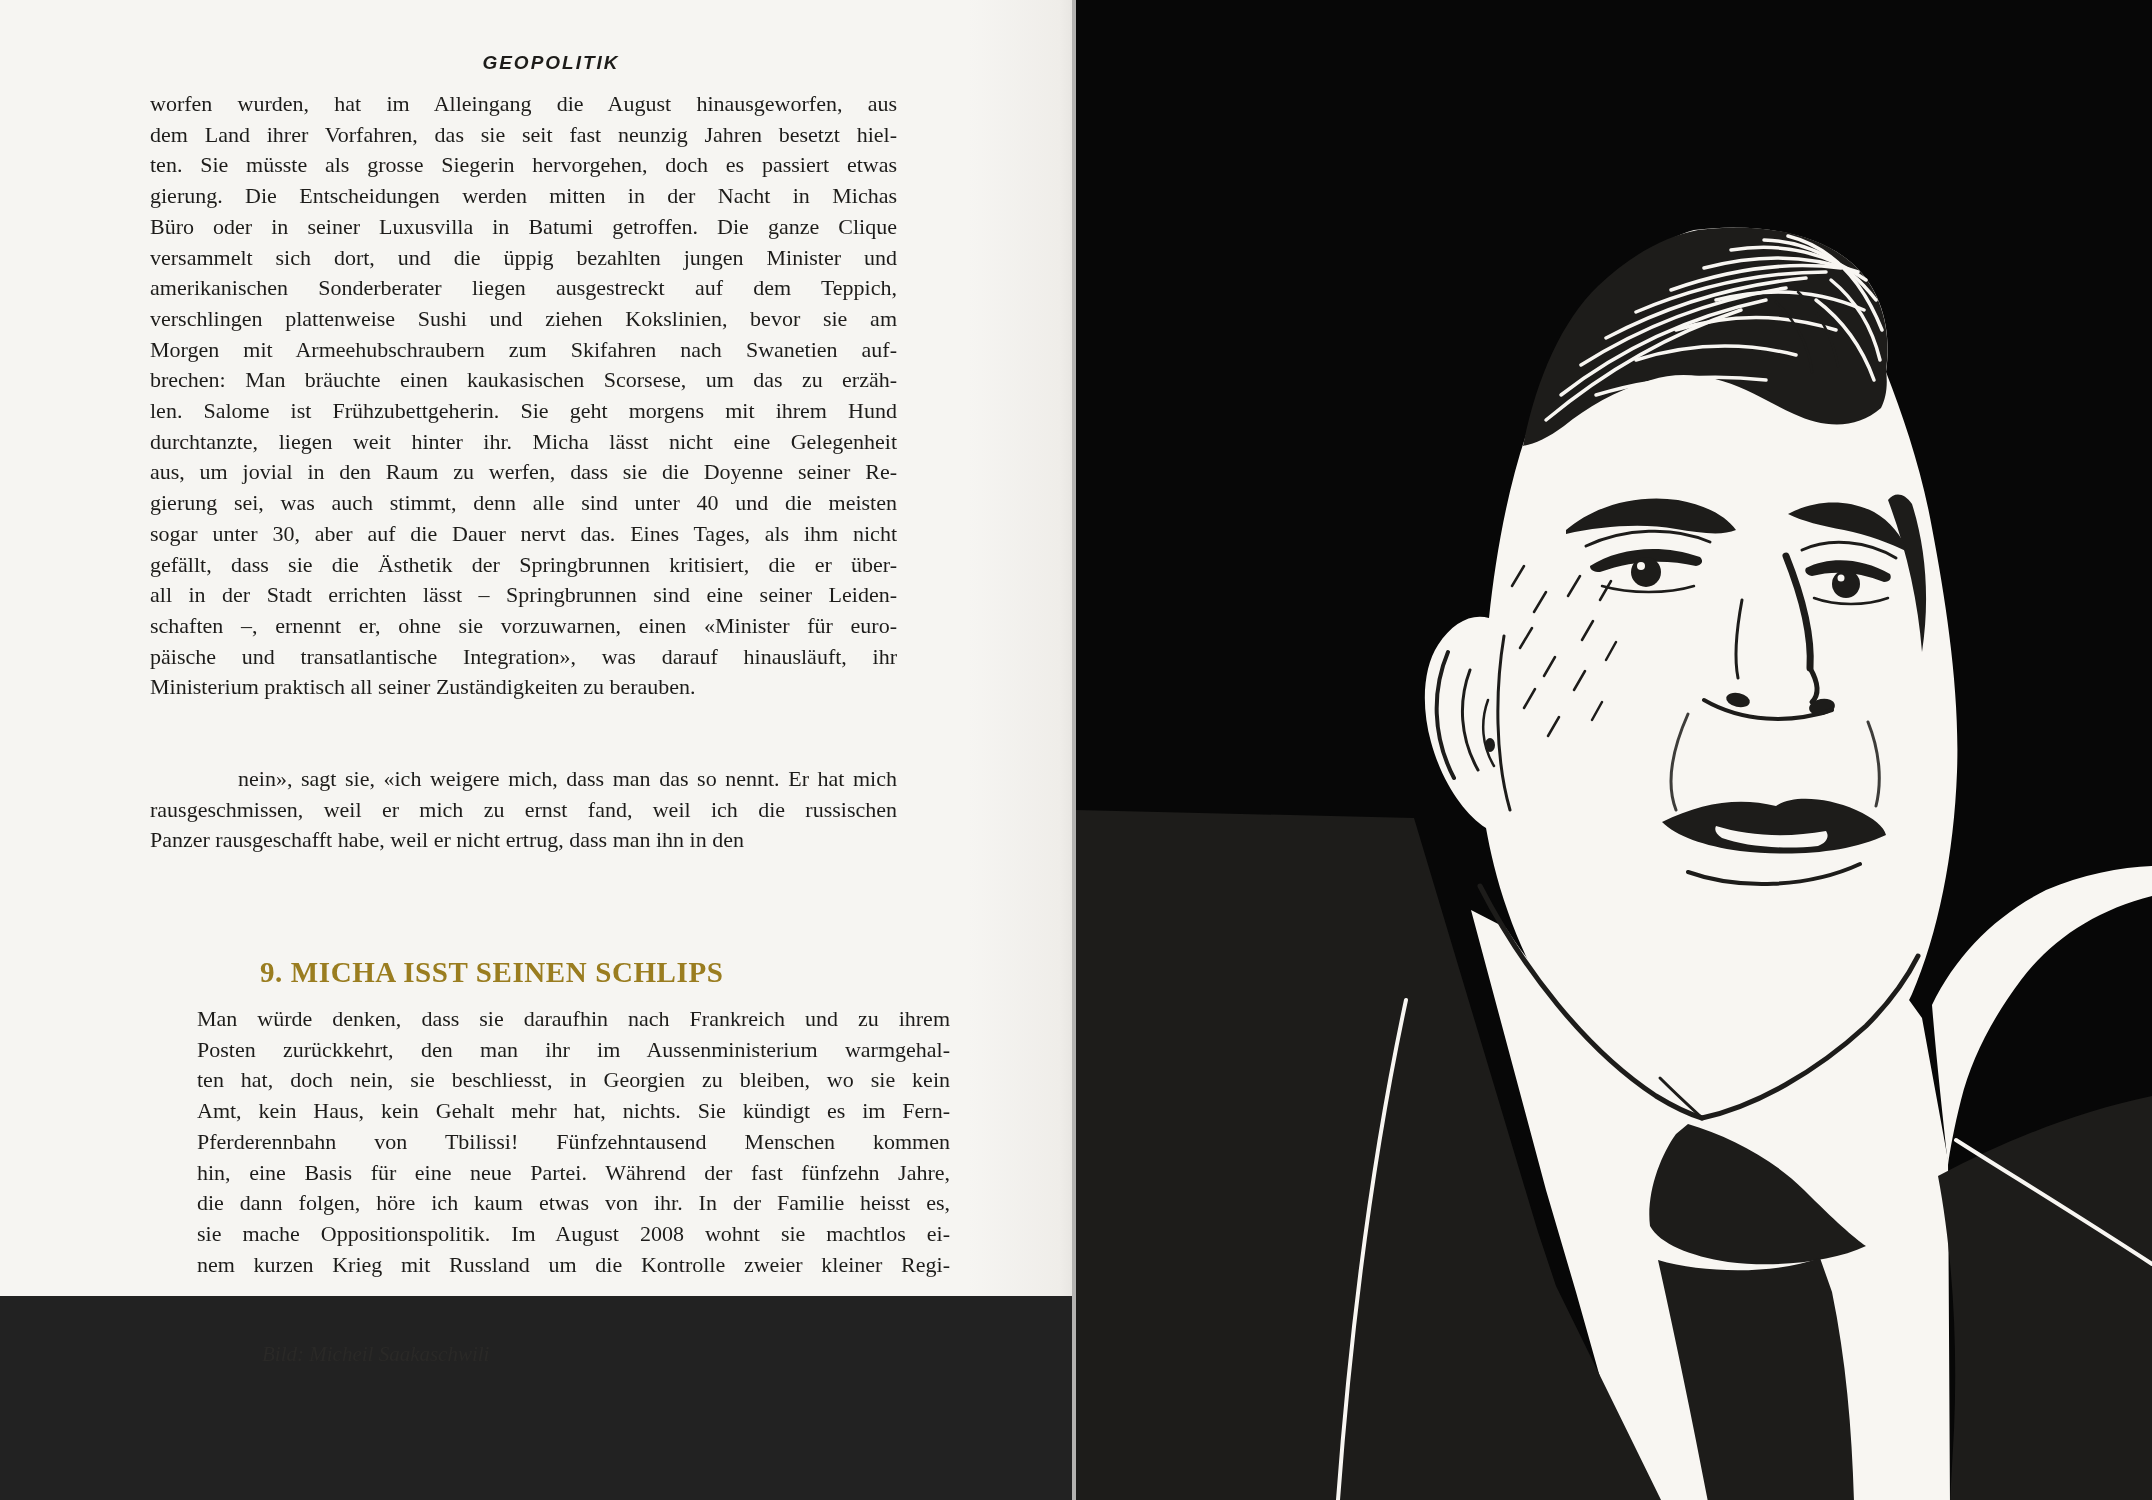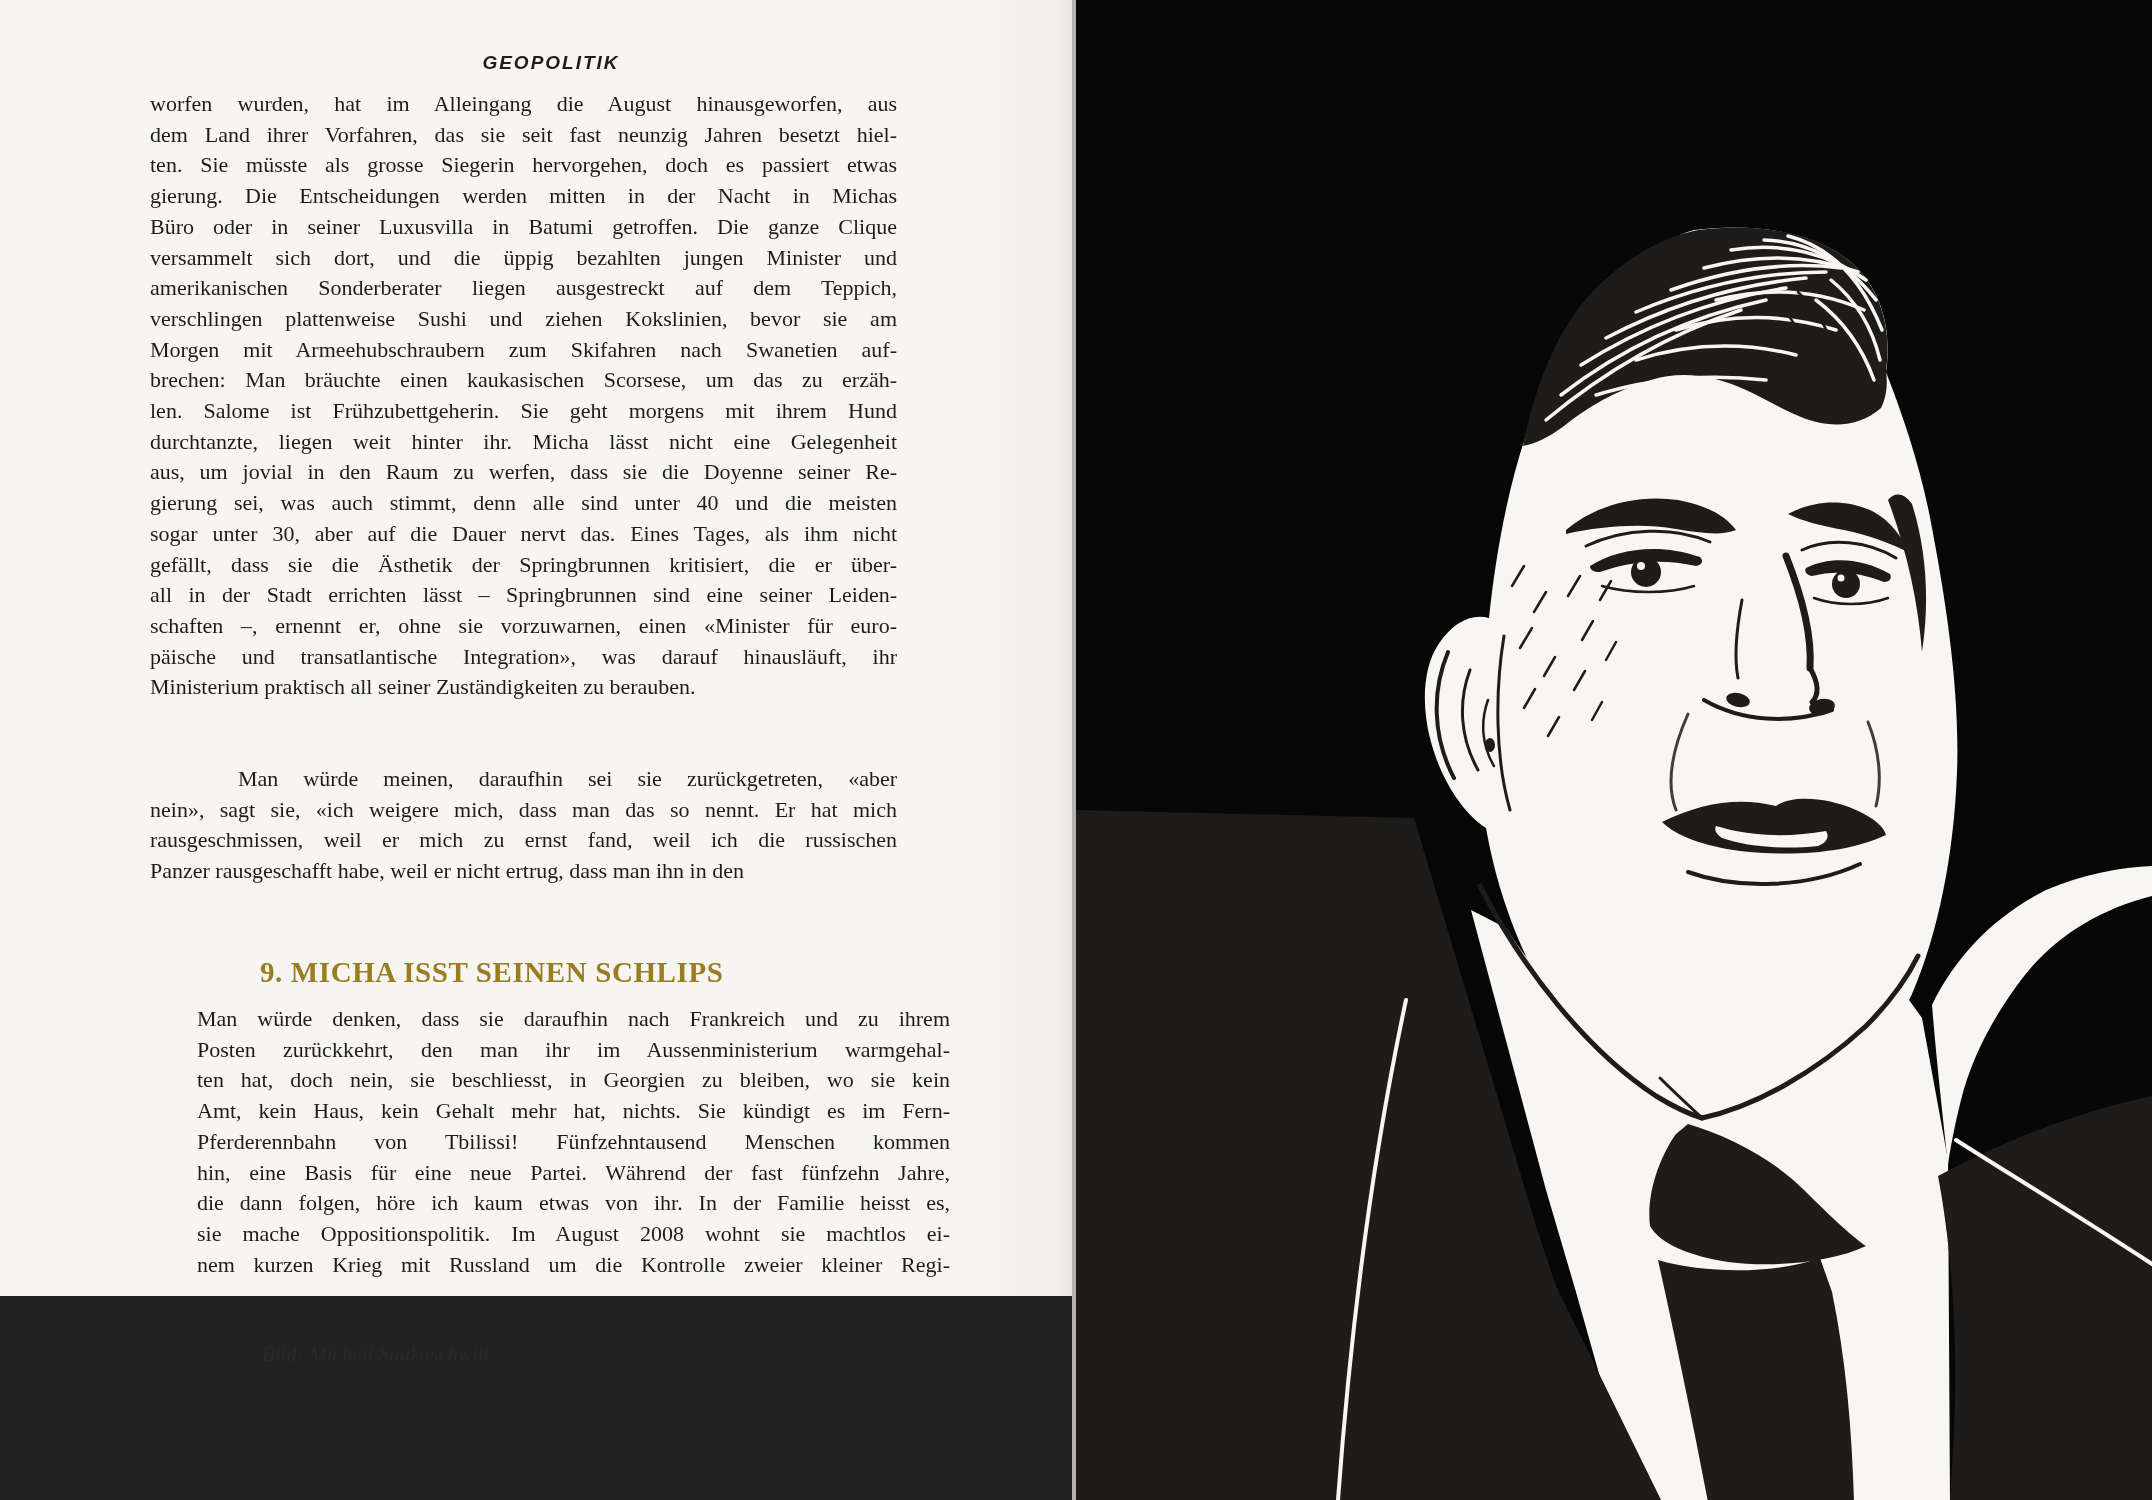--- a/index.html
+++ b/index.html
@@ -77,21 +77,20 @@
         <div class="tl">gierung sei, was auch stimmt, denn alle sind unter 40 und die meisten</div>
         <div class="tl">sogar unter 30, aber auf die Dauer nervt das. Eines Tages, als ihm nicht</div>
         <div class="tl">gefällt, dass sie die Ästhetik der Springbrunnen kritisiert, die er über-</div>
         <div class="tl">all in der Stadt errichten lässt – Springbrunnen sind eine seiner Leiden-</div>
         <div class="tl">schaften –, ernennt er, ohne sie vorzuwarnen, einen «Minister für euro-</div>
         <div class="tl">päische und transatlantische Integration», was darauf hinausläuft, ihr</div>
         <div class="tl">Ministerium praktisch all seiner Zuständigkeiten zu berauben.</div>
       </div>
 
     <div class="block block-b indent-first no-just-last">
-        <div class="tl">Man würde meinen, daraufhin sei sie zurückgetreten, «aber</div>
         <div class="tl">nein», sagt sie, «ich weigere mich, dass man das so nennt. Er hat mich</div>
         <div class="tl">rausgeschmissen, weil er mich zu ernst fand, weil ich die russischen</div>
         <div class="tl">Panzer rausgeschafft habe, weil er nicht ertrug, dass man ihn in den</div>
       </div>
 
     <h2 class="chapter-heading">9. MICHA ISST SEINEN SCHLIPS</h2>
 
     <div class="block block-c">
         <div class="tl">Man würde denken, dass sie daraufhin nach Frankreich und zu ihrem</div>
         <div class="tl">Posten zurückkehrt, den man ihr im Aussenministerium warmgehal-</div>

